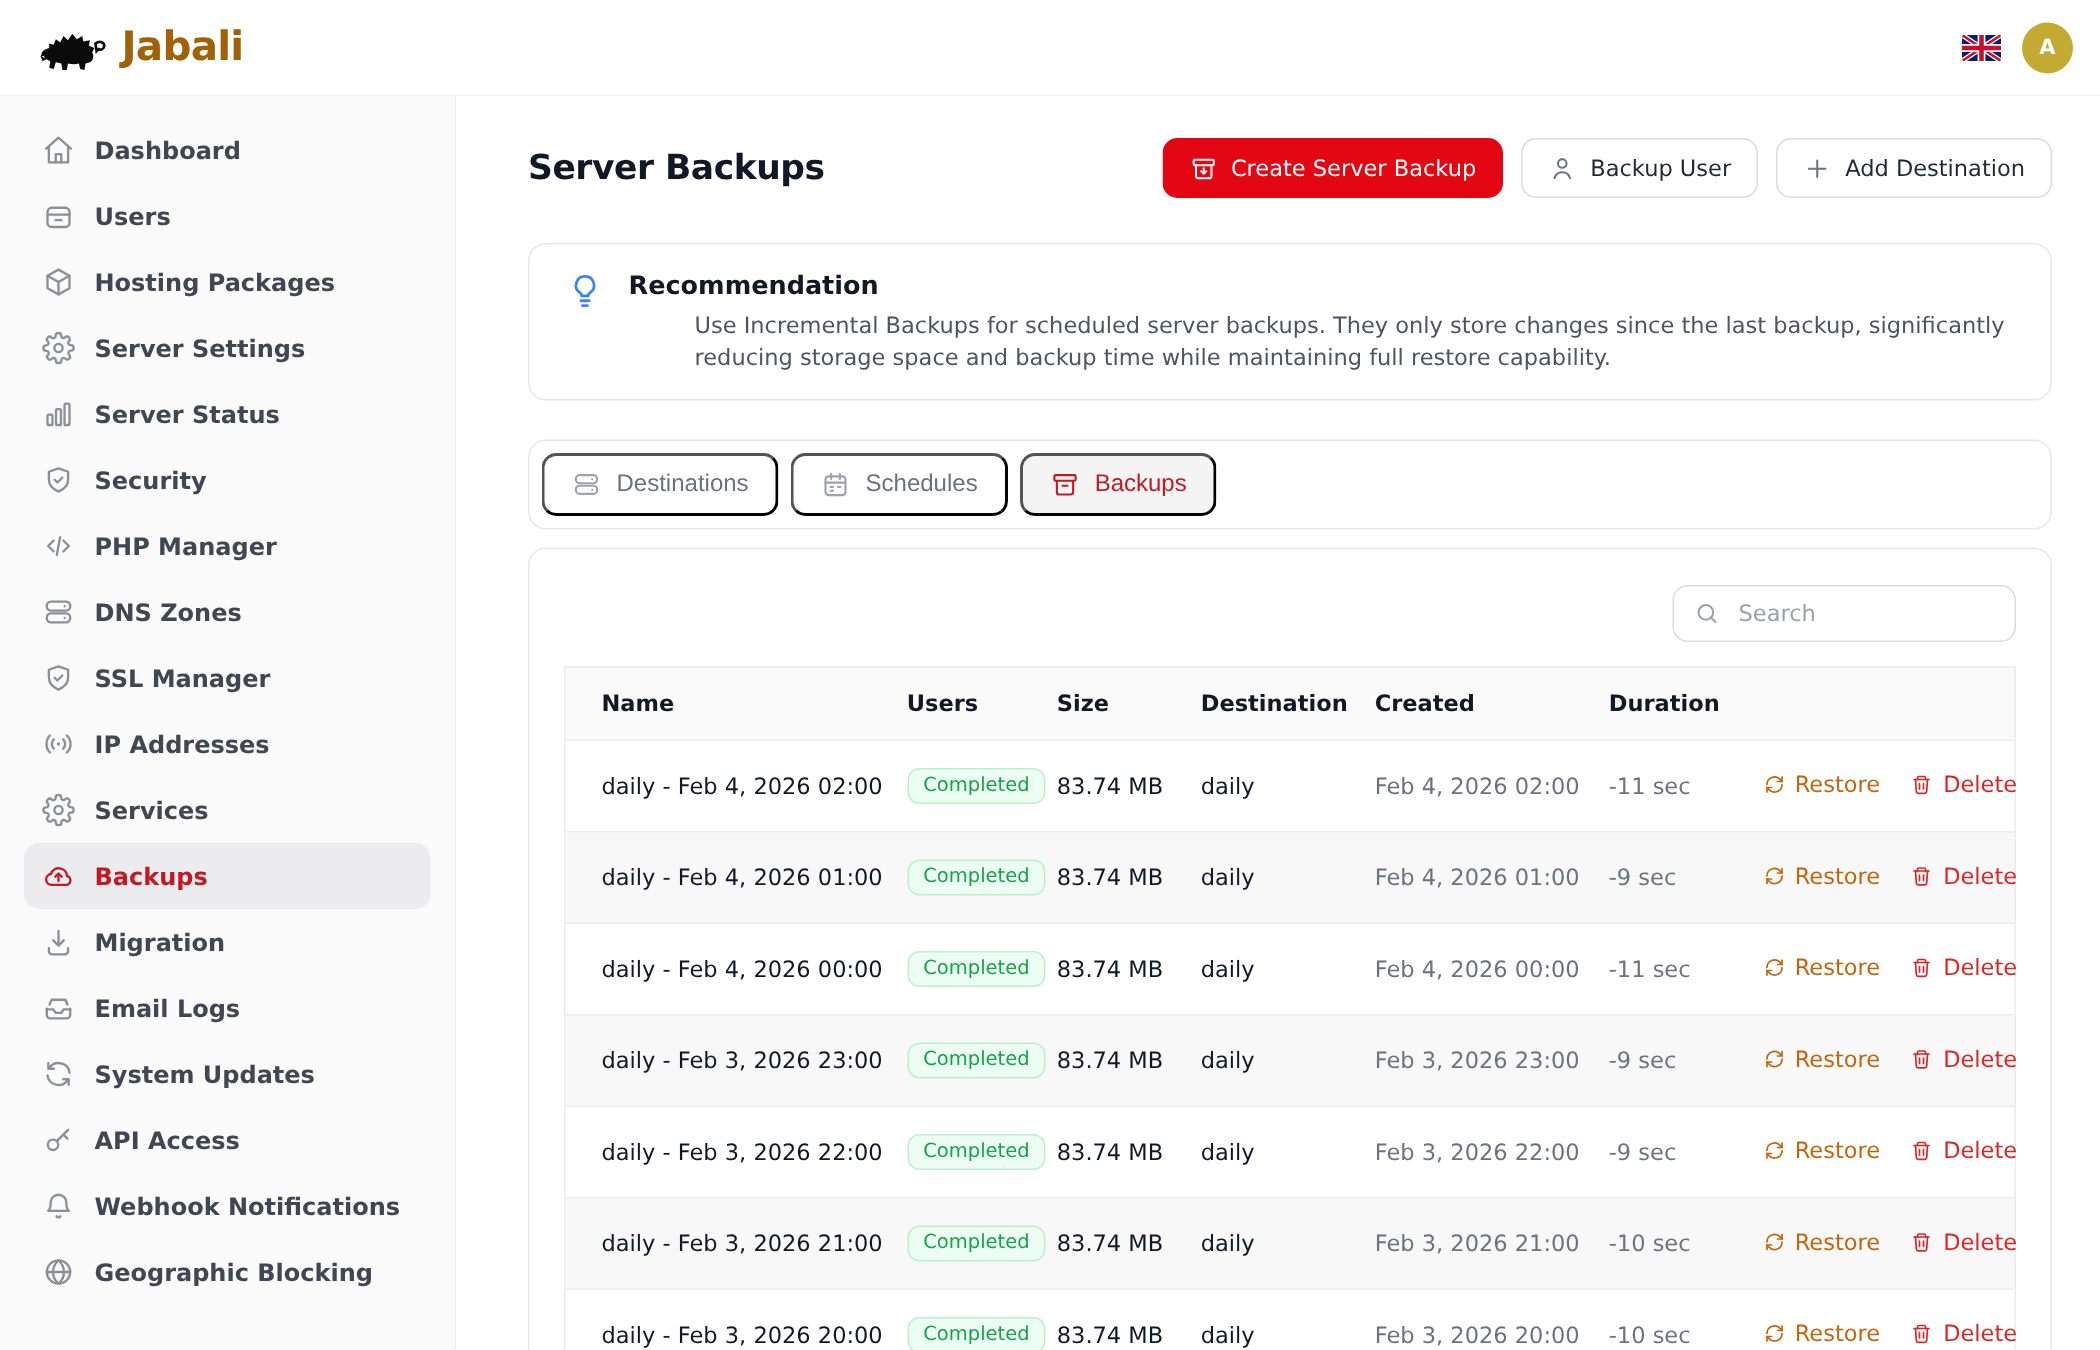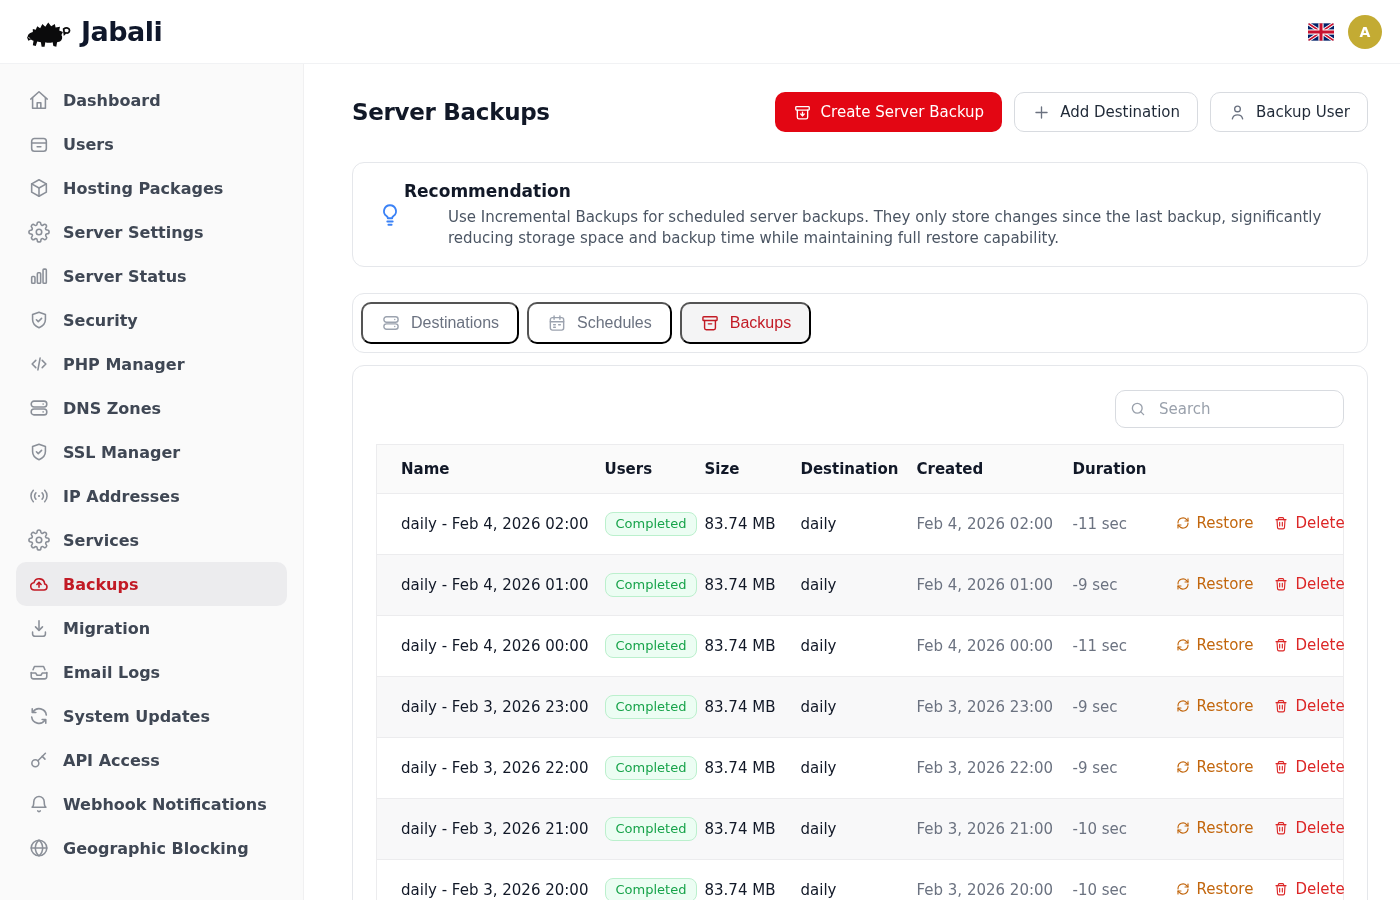--- a/index.html
+++ b/index.html
@@ -10,21 +10,21 @@
     --brand-red:#e30613; --active-red:#c21a25; --restore-orange:#c2660d;
     --delete-red:#dc2626; --status-green:#17a34a; --status-green-bg:#ecfdf3;
     --avatar-gold:#c3ab33; --rec-blue:#3b82f6;
   }
 
   
   .topbar{ position:fixed; top:0; left:0; right:0; height:64px; background:#fff;
     display:flex; align-items:center; justify-content:space-between; padding:0 16px 0 24px;
     border-bottom:1px solid #f1f2f4; z-index:20; }
   .logo{ display:flex; align-items:center; gap:10px; cursor:pointer; }
-  .logo-name{ font-size:27px; font-weight:800; letter-spacing:-0.5px; color:#0f172a; }
+  .logo-name{ font-size:27px; font-weight:800; letter-spacing:-0.5px; color:#a16207; }
   .topbar-right{ display:flex; align-items:center; gap:14px; padding-right:2px; }
   .flag{ width:26px; height:18px; border-radius:2px; overflow:hidden; display:block; cursor:pointer; }
   .avatar{ width:34px; height:34px; border-radius:50%; background:var(--avatar-gold);
     color:#fff; font-weight:700; font-size:14px; display:flex; align-items:center;
     justify-content:center; cursor:pointer; }
 
   
   .sidebar{ position:fixed; top:64px; left:0; bottom:0; width:304px; background:#fafafa;
     border-right:1px solid #f0f0f1; padding:14px 16px; overflow:hidden; }
   .nav-item{ display:flex; align-items:center; gap:13px; height:44px; padding:0 12px;
@@ -42,21 +42,21 @@
   .btn{ display:inline-flex; align-items:center; gap:9px; height:40px; padding:0 17px;
     border-radius:10px; font-size:15px; font-family:inherit; border:1px solid transparent;
     background:#fff; cursor:pointer; white-space:nowrap; color:#1f2937; }
   .btn.primary{ background:var(--brand-red); color:#fff; }
   .btn.secondary{ border-color:#d8dbe0; }
   .btn.secondary svg{ color:#6b7280; }
 
   .card{ background:#fff; border:1px solid #e5e7eb; border-radius:12px; }
 
   
-  .rec{ display:flex; align-items:center; gap:1px; padding:18px 24px; margin-bottom:26px; }
+  .rec{ display:flex; gap:16px; padding:18px 24px; margin-bottom:26px; }
   .rec svg{ color:var(--rec-blue); flex:none; }
   .rec-title{ font-size:17px; font-weight:700; margin-bottom:6px; }
   .rec-body{ font-size:15px; color:#4b5563; line-height:1.38; max-width:930px;margin-left:44px; }
 
   
   .tabs{ display:flex; gap:8px; padding:8px; margin-bottom:12px; }
   .tab{ display:inline-flex; align-items:center; gap:10px; padding:0 18px; height:42px;
     border-radius:10px; color:#6b7280; font-size:16px; cursor:pointer; background:transparent; }
   .tab svg{ color:#9ca3af; }
   .tab.active{ background:#f4f4f5; color:var(--active-red); }
@@ -272,33 +272,33 @@
               <path d="M5.5 9v9a2 2 0 0 0 2 2h9a2 2 0 0 0 2-2V9"></path>
               <path d="M12 11.5V16"></path>
               <path d="m9.8 14 2.2 2.2L14.2 14"></path>
           </svg>
         </span>
         <span>Create Server Backup</span>
       </button>
       <button class="btn secondary">
         <span style="display:flex">
           <svg width="19" height="19" viewBox="0 0 24 24" fill="none" stroke="currentColor" stroke-width="1.7" stroke-linecap="round" stroke-linejoin="round">
-            <path d="M12 5v14M5 12h14"></path>
-          </svg>
-        </span>
-        <span>Add Destination</span>
-      </button>
-      <button class="btn secondary">
-        <span style="display:flex">
-          <svg width="19" height="19" viewBox="0 0 24 24" fill="none" stroke="currentColor" stroke-width="1.7" stroke-linecap="round" stroke-linejoin="round">
             <circle cx="12" cy="7.5" r="3.6"></circle>
               <path d="M5.5 20c.8-3.4 3.4-5 6.5-5s5.7 1.6 6.5 5"></path>
           </svg>
         </span>
         <span>Backup User</span>
+      </button>
+      <button class="btn secondary">
+        <span style="display:flex">
+          <svg width="19" height="19" viewBox="0 0 24 24" fill="none" stroke="currentColor" stroke-width="1.7" stroke-linecap="round" stroke-linejoin="round">
+            <path d="M12 5v14M5 12h14"></path>
+          </svg>
+        </span>
+        <span>Add Destination</span>
       </button>
     </div>
   </div>
 
   <section class="card rec">
     <span style="display:flex">
       <svg width="26" height="26" viewBox="0 0 24 24" fill="none" stroke="currentColor" stroke-width="1.7" stroke-linecap="round" stroke-linejoin="round">
         <path d="M9.5 18h5"></path>
           <path d="M10.5 21h3"></path>
         <path d="M12 3a5.5 5.5 0 0 1 3.2 10c-.7.5-1.2 1.2-1.2 2h-4c0-.8-.5-1.5-1.2-2A5.5 5.5 0 0 1 12 3z"></path>

